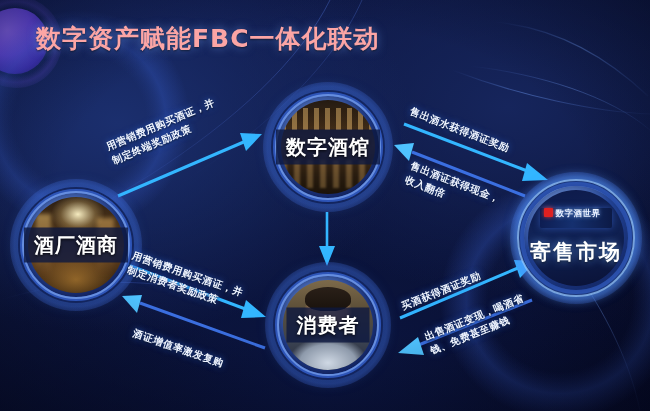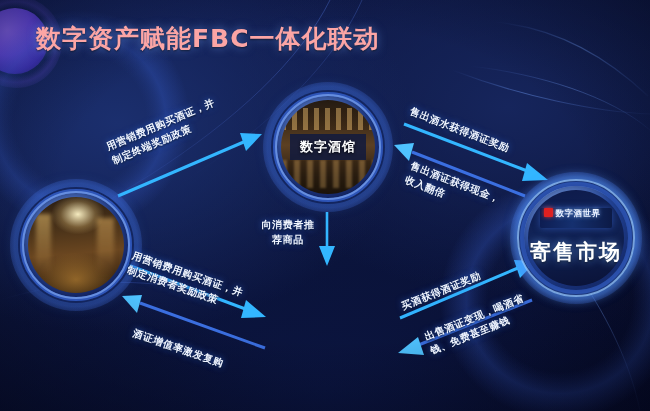--- a/index.html
+++ b/index.html
@@ -60,21 +60,21 @@
     position:absolute; inset:2px; border-radius:50%;
     border:2px solid rgba(150,190,255,.55);
   }
   .node .photo{
     position:absolute; inset:8px; border-radius:50%; overflow:hidden;
   }
   .node .label{
     position:absolute; left:50%; top:50%; transform:translate(-50%,-50%);
     background:rgba(12,24,64,.80);
     color:#ffffff; font-weight:bold; white-space:nowrap;
-    padding:4px 10px; font-size:13px; letter-spacing:1px;
+    padding:4px 10px; font-size:20px; letter-spacing:1px;
     text-shadow:0 1px 3px rgba(0,0,0,.9);
   }
 
   
   .ph-cellar{
     position:absolute; inset:0;
     background:
       radial-gradient(ellipse 40% 30% at 52% 18%, rgba(255,245,200,.95) 0%, rgba(255,220,140,.25) 45%, rgba(0,0,0,0) 70%),
       radial-gradient(ellipse 60% 40% at 50% 86%, rgba(210,150,60,.55) 0%, rgba(60,35,15,0) 70%),
       linear-gradient(175deg,#2a1d12 0%,#4b3319 34%,#6a4620 58%,#241609 100%);
@@ -232,32 +232,42 @@
 
   <div class="title">数字资产赋能FBC一体化联动</div>
 
   <div class="node" style="left:20px; top:189px; width:112px; height:112px;">
     <div class="halo"></div>
     <div class="ring"></div>
     <div class="ring2"></div>
     <div class="photo">
         <div class="ph-cellar"></div>
       </div>
+    <div class="label">酒厂酒商</div>
   </div>
 
   <div class="node" style="left:273px; top:92px; width:110px; height:110px;">
     <div class="halo"></div>
     <div class="ring"></div>
     <div class="ring2"></div>
     <div class="photo">
         <div class="ph-bar"></div>
       </div>
     <div class="label">数字酒馆</div>
   </div>
 
+  <div class="node" style="left:275px; top:272px; width:106px; height:106px;">
+    <div class="halo"></div>
+    <div class="ring"></div>
+    <div class="ring2"></div>
+    <div class="photo">
+        <div class="ph-person"></div>
+      </div>
+    <div class="label">消费者</div>
+  </div>
 
   <div class="node" style="left:520px; top:182px; width:112px; height:112px;">
     <div class="halo"></div>
     <div class="ring" style="border-color:#27479e;background:linear-gradient(150deg,#9fc4ff 0%,#2a4fae 40%,#101f5c 100%);"></div>
     <div class="mk-glow"></div>
     <div class="photo">
       <div class="ph-market">
         <div class="mk-logo">
           <span class="mk-sq"></span>
           <span class="mk-txt">数字酒世界</span>
@@ -268,22 +278,20 @@
   </div>
 
   <div class="alabel" style="left:110px; top:140px; transform:rotate(-23deg); width:150px;">用营销费用购买酒证，并
 制定终端奖励政策</div>
 
   <div class="alabel" style="left:410px; top:104px; transform:rotate(21deg); width:150px;">售出酒水获得酒证奖励</div>
 
   <div class="alabel" style="left:408px; top:158px; transform:rotate(21deg); width:120px;">售出酒证获得现金，
 收入翻倍</div>
 
-  <div class="alabel center" style="left:254px; top:218px; width:68px;">向消费者推
-荐商品</div>
 
   <div class="alabel" style="left:130px; top:248px; transform:rotate(19deg); width:150px;">用营销费用购买酒证，并
 制定消费者奖励政策</div>
 
   <div class="alabel" style="left:133px; top:326px; transform:rotate(19deg); width:150px;">酒证增值率激发复购</div>
 
   <div class="alabel" style="left:402px; top:300px; transform:rotate(-22deg); width:130px;">买酒获得酒证奖励</div>
 
   <div class="alabel" style="left:428px; top:330px; transform:rotate(-22deg); width:120px;">出售酒证变现，喝酒省
 钱、免费甚至赚钱</div>

